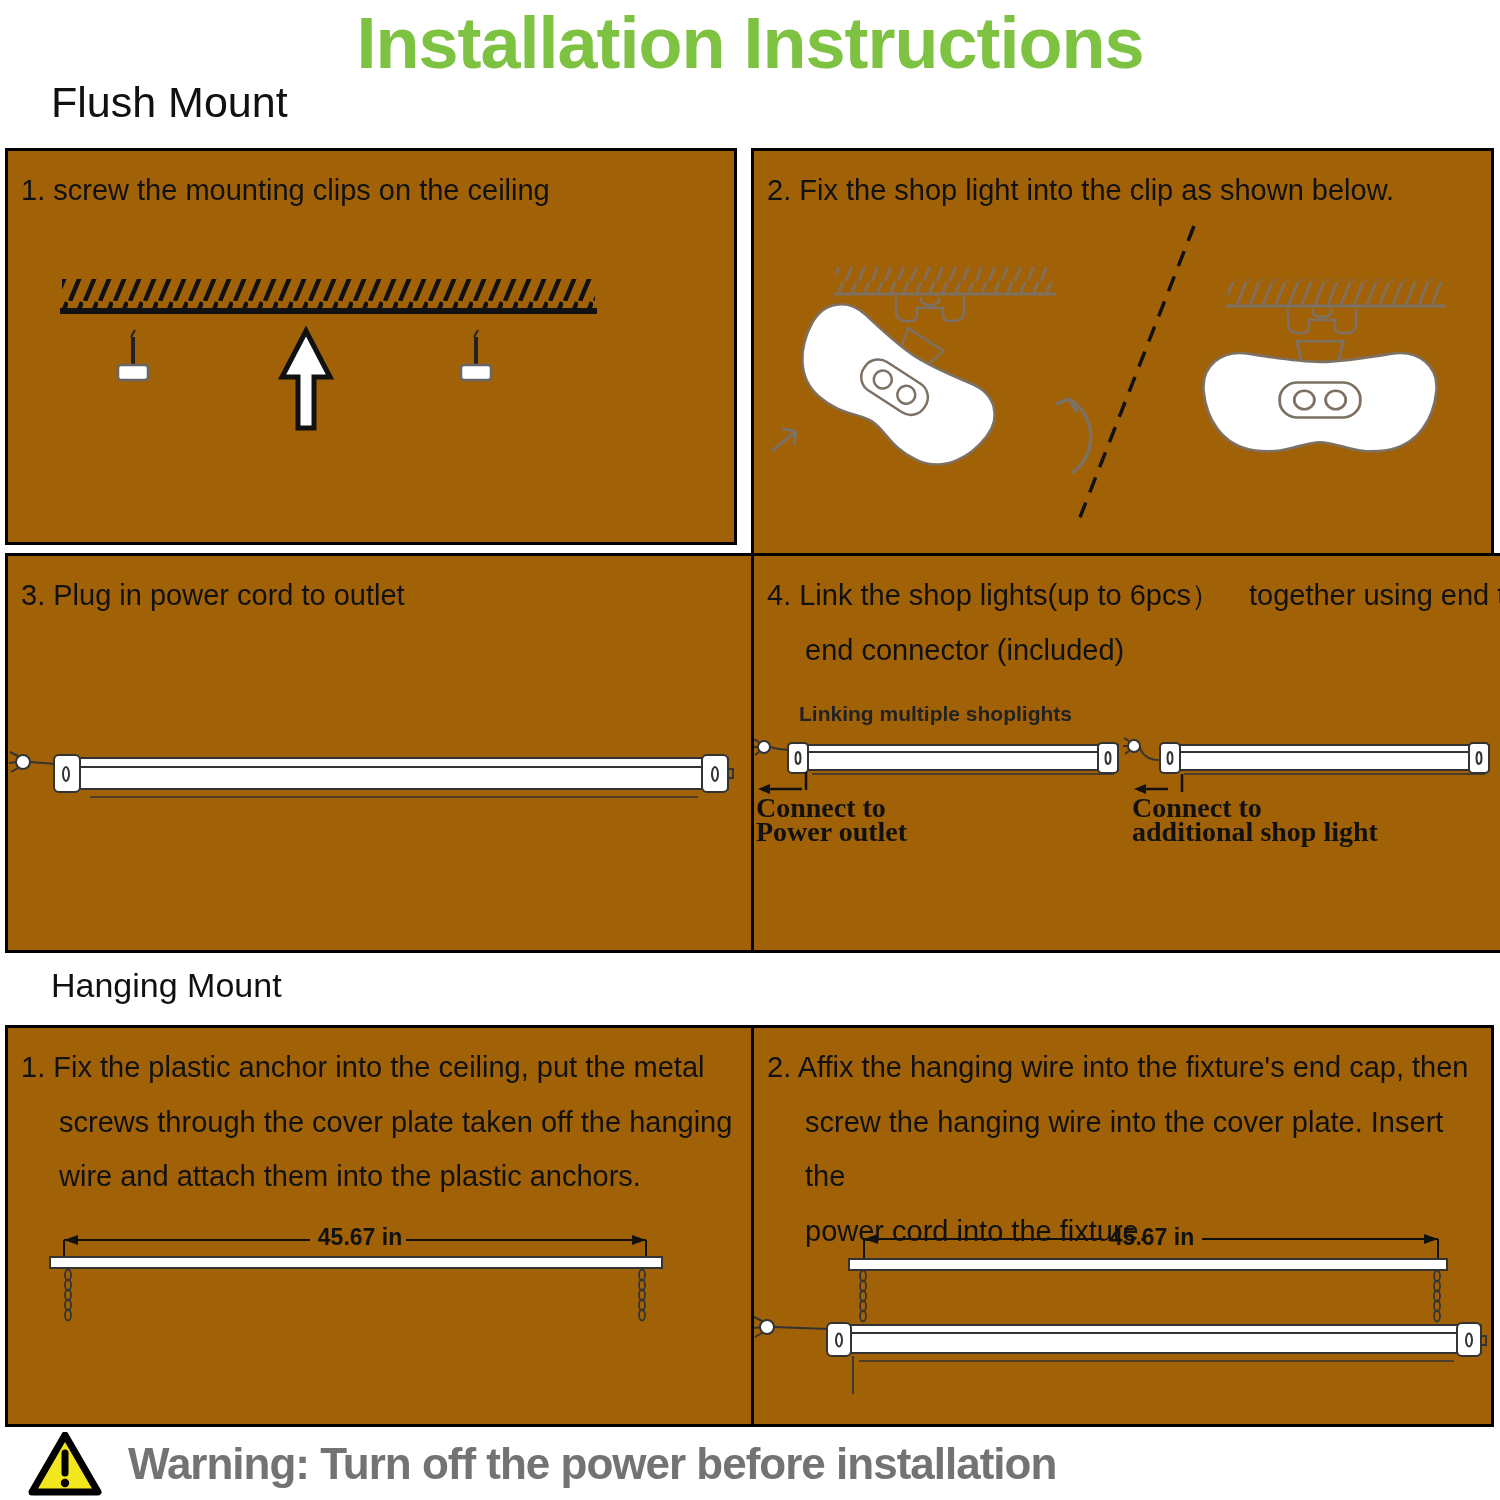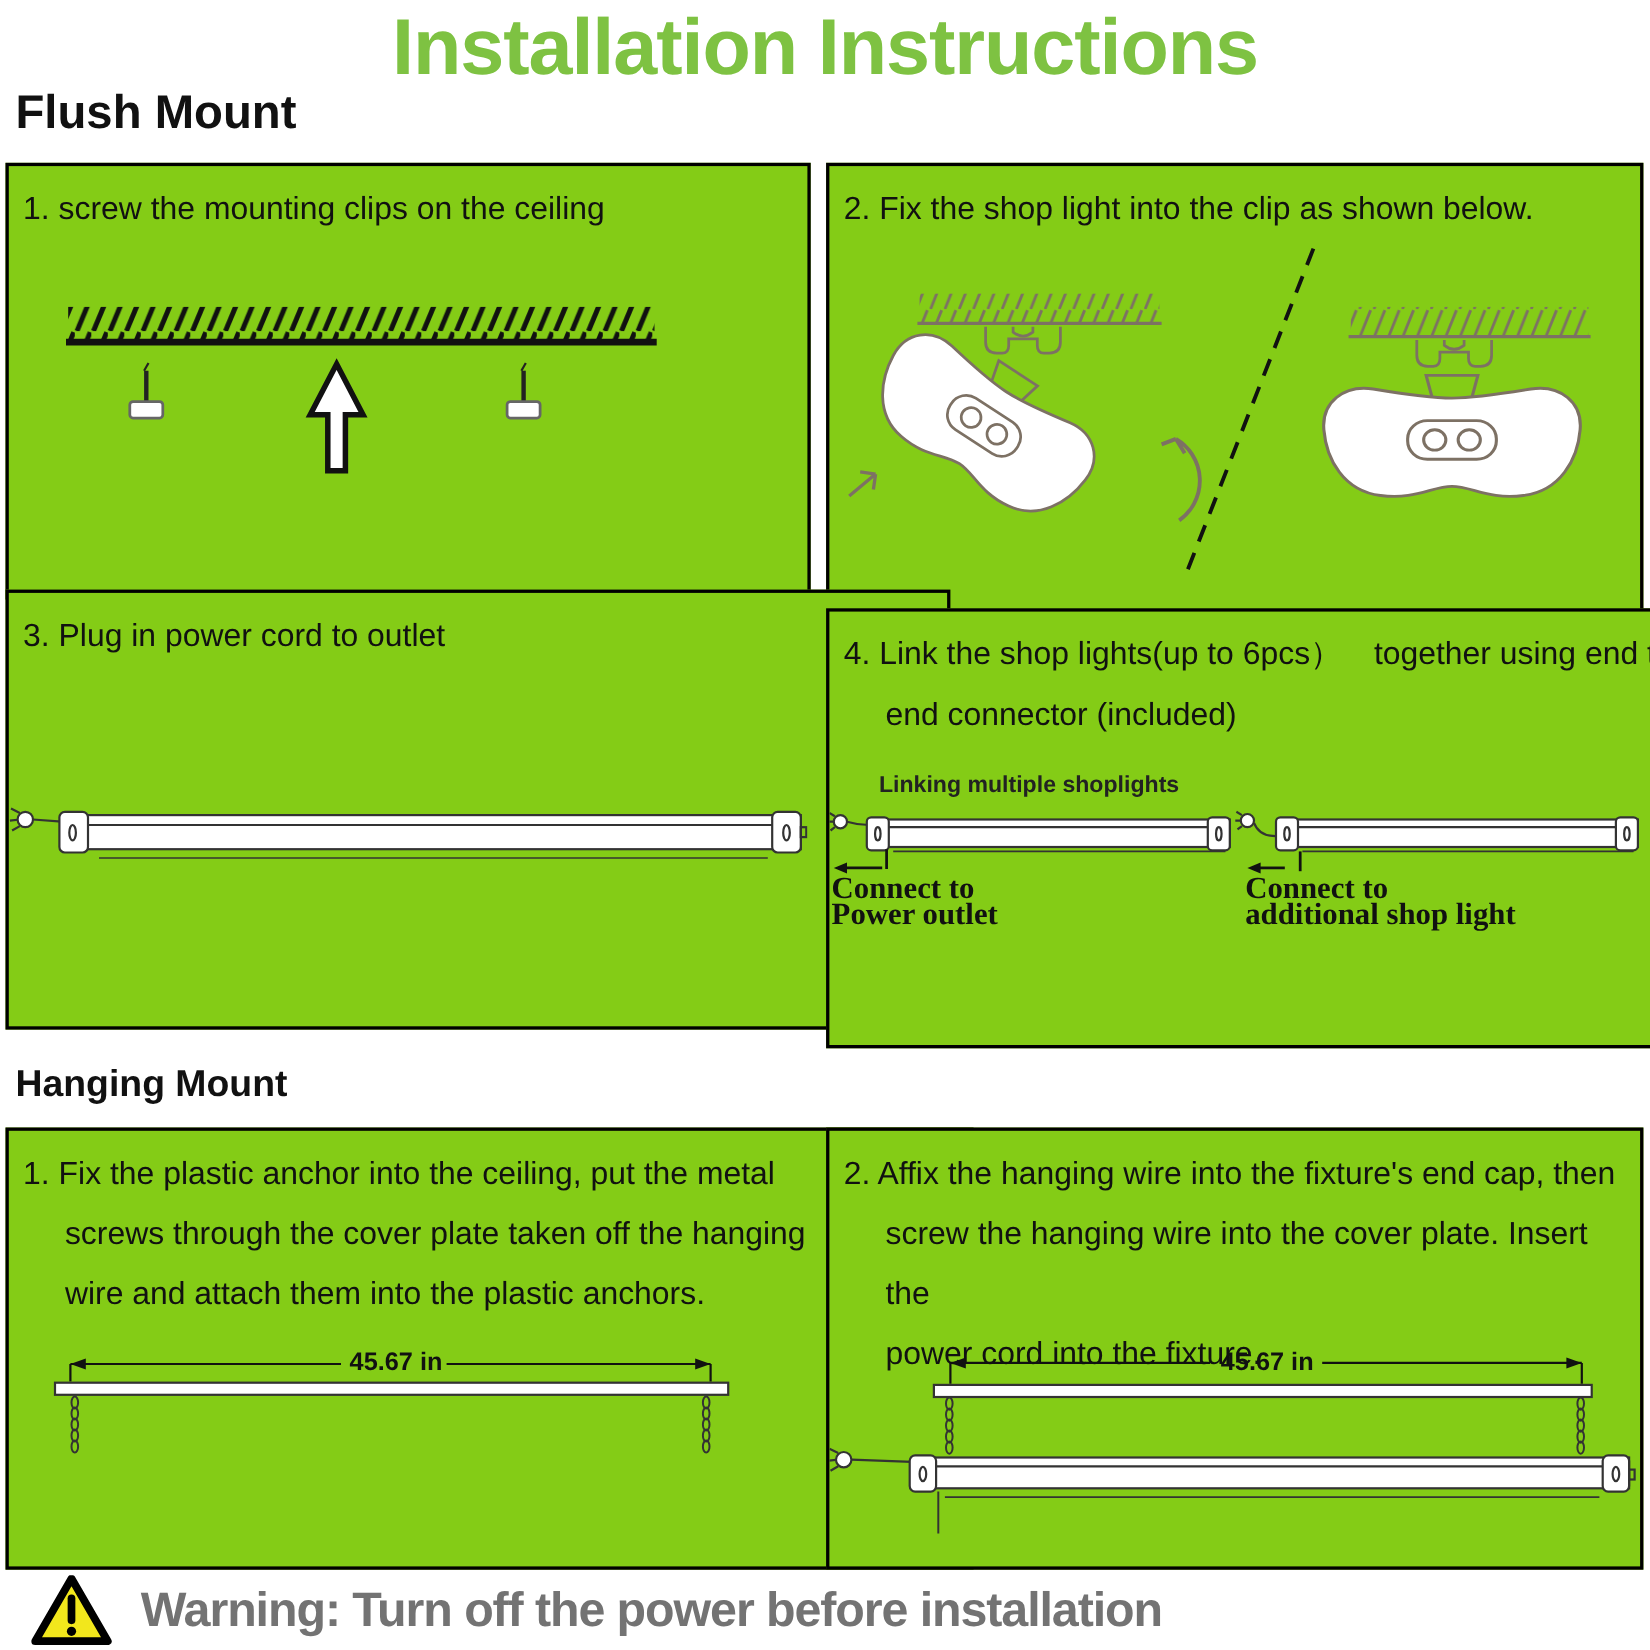--- a/index.html
+++ b/index.html
@@ -1,21 +1,21 @@
 <!DOCTYPE html>
 <html><head>
 <meta charset="utf-8">
 <style>
   html,body { margin:0; padding:0; background:#fff; }
   .page { position:relative; width:1500px; height:1500px; background:#fff;
           font-family:"Liberation Sans", sans-serif; overflow:hidden; }
   .title { position:absolute; left:0; top:2px; width:1500px; text-align:center;
            font-size:72px; font-weight:bold; color:#7ec242; letter-spacing:-1px; }
-  .sec-heading { position:absolute; font-size:43px; font-weight:bold; color:#111; }
-  .box { position:absolute; border:3px solid #000; background:#84cc16; box-sizing:border-box;text-decoration:underline; }
+  .sec-heading { position:absolute; font-size:43px; font-weight:normal; color:#111;margin-left:37px; }
+  .box { position:absolute; border:3px solid #000; background:#a16207; box-sizing:border-box;text-decoration:underline; }
   .step { position:absolute; left:13px; top:12px; font-size:29px; color:#111;
           line-height:1.88; white-space:pre-line; padding-left:38px; text-indent:-38px; }
   .dsvg { position:absolute; left:0; top:0; }
   .linking-heading { position:absolute; left:45px; top:146px; font-size:21px; font-weight:bold; color:#222; }
   .serif-label { position:absolute; font-family:"Liberation Serif", serif; font-weight:bold;
                  font-size:28px; color:#111; white-space:nowrap; }
   .dim-label { position:absolute; top:196px; font-size:23px; font-weight:bold; color:#111;
                text-align:center; }
   .warning-row { position:absolute; left:28px; top:1432px; display:flex; align-items:center; }
   .warning-text { margin-left:26px; font-size:44px; font-weight:bold; color:#737373; letter-spacing:-1px; }
@@ -76,21 +76,21 @@
       <path d="M18,300 L42,280 M42,280 L28,278 M42,280 L40,294" stroke="#7d7164" stroke-width="3" fill="none"></path>
       <path d="M318,322 A44,44 0 0 0 315,248 M315,248 L302,253 M315,248 L323,261" stroke="#7d7164" stroke-width="3.5" fill="none"></path>
       <line x1="440" y1="75" x2="323" y2="374" stroke="#111" stroke-width="3.5" stroke-dasharray="16 11"></line>
       <rect x="474" y="128" width="216" height="26" fill="url(#hB)"></rect>
       <line x1="472" y1="155" x2="692" y2="155" stroke="#7d7164" stroke-width="3"></line>
       <use href="#clipB" transform="translate(568,156)"></use>
       <use href="#bodyB" transform="translate(566,250) scale(1.12,1.03)"></use>
     </svg>
   </div>
 
-  <div class="box" style="left:5px; top:536px; width:859px; height:400px;">
+  <div class="box" style="left:5px; top:553px; width:859px; height:400px;">
     <div class="step">3. Plug in power cord to outlet</div>
     <svg class="dsvg" width="726" height="394" viewBox="0 0 726 394">
       <g stroke="#333" stroke-width="2" fill="#fff">
         <path d="M10,200 l-8,-4 M10,206 l-9,1 M10,212 l-7,4" fill="none"></path>
         <circle cx="15" cy="206" r="7"></circle>
         <line x1="22" y1="206" x2="48" y2="208"></line>
       </g>
       <g stroke="#333" stroke-width="2" fill="none">
         <rect x="48" y="202" width="672" height="31" fill="#fff"></rect>
         <line x1="48" y1="211" x2="720" y2="211"></line>

